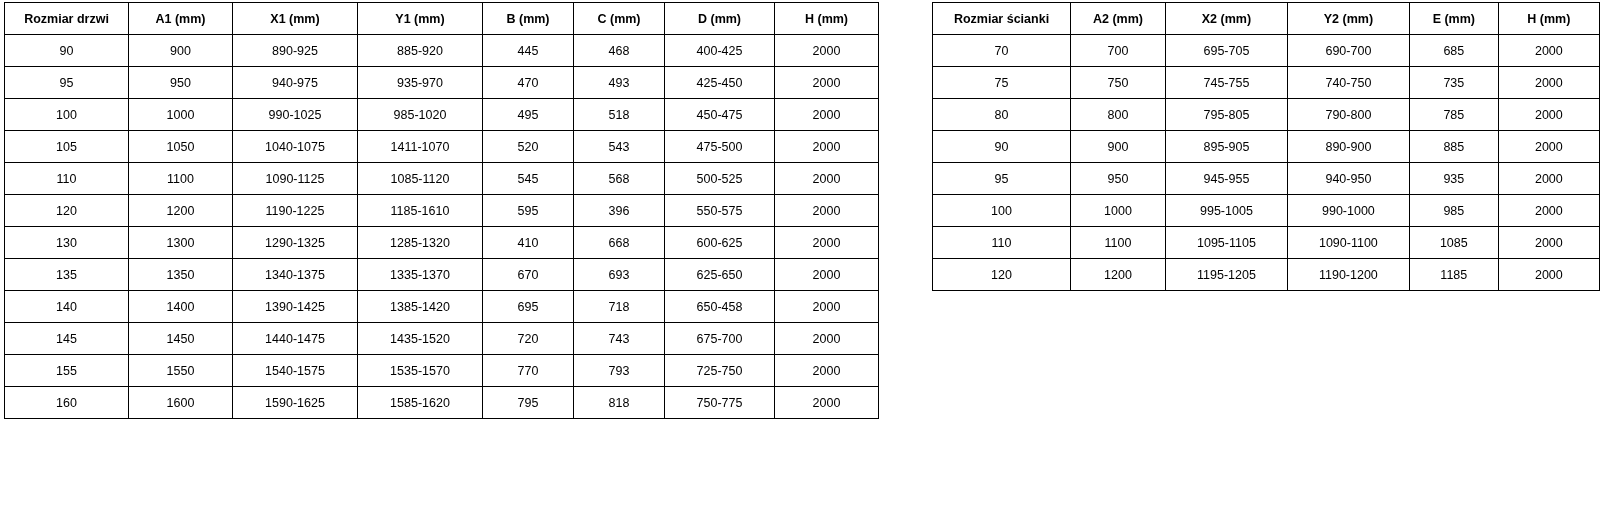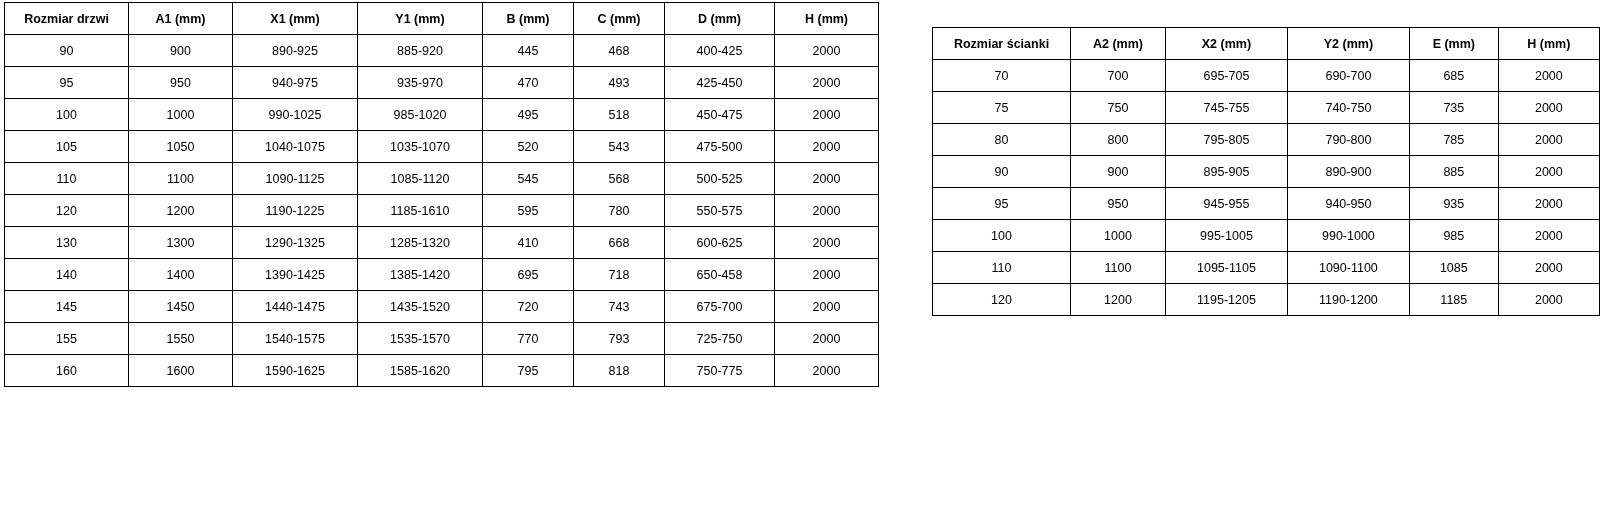--- a/index.html
+++ b/index.html
@@ -18,21 +18,21 @@
     position: relative;
     width: 1600px;
     height: 436px;
     box-sizing: border-box;
   }
   .table-wrap {
     position: absolute;
     top: 2px;
   }
   #doors-wrap { left: 4px; }
-  #walls-wrap { left: 932px; margin-top: 25px; }
+  #walls-wrap { left: 932px; }
 
   table.spec {
     border-collapse: collapse;
     table-layout: fixed;
   }
   table.spec th,
   table.spec td {
     border: 1px solid #000000;
     text-align: center;
     vertical-align: middle;
@@ -124,21 +124,21 @@
             <td>985-1020</td>
             <td>495</td>
             <td>518</td>
             <td>450-475</td>
             <td>2000</td>
           </tr>
           <tr>
             <td>105</td>
             <td>1050</td>
             <td>1040-1075</td>
-            <td>1035-1070</td>
+            <td>1411-1070</td>
             <td>520</td>
             <td>543</td>
             <td>475-500</td>
             <td>2000</td>
           </tr>
           <tr>
             <td>110</td>
             <td>1100</td>
             <td>1090-1125</td>
             <td>1085-1120</td>
@@ -146,32 +146,42 @@
             <td>568</td>
             <td>500-525</td>
             <td>2000</td>
           </tr>
           <tr>
             <td>120</td>
             <td>1200</td>
             <td>1190-1225</td>
             <td>1185-1610</td>
             <td>595</td>
-            <td>780</td>
+            <td>396</td>
             <td>550-575</td>
             <td>2000</td>
           </tr>
           <tr>
             <td>130</td>
             <td>1300</td>
             <td>1290-1325</td>
             <td>1285-1320</td>
             <td>410</td>
             <td>668</td>
             <td>600-625</td>
+            <td>2000</td>
+          </tr>
+          <tr>
+            <td>135</td>
+            <td>1350</td>
+            <td>1340-1375</td>
+            <td>1335-1370</td>
+            <td>670</td>
+            <td>693</td>
+            <td>625-650</td>
             <td>2000</td>
           </tr>
           <tr>
             <td>140</td>
             <td>1400</td>
             <td>1390-1425</td>
             <td>1385-1420</td>
             <td>695</td>
             <td>718</td>
             <td>650-458</td>

